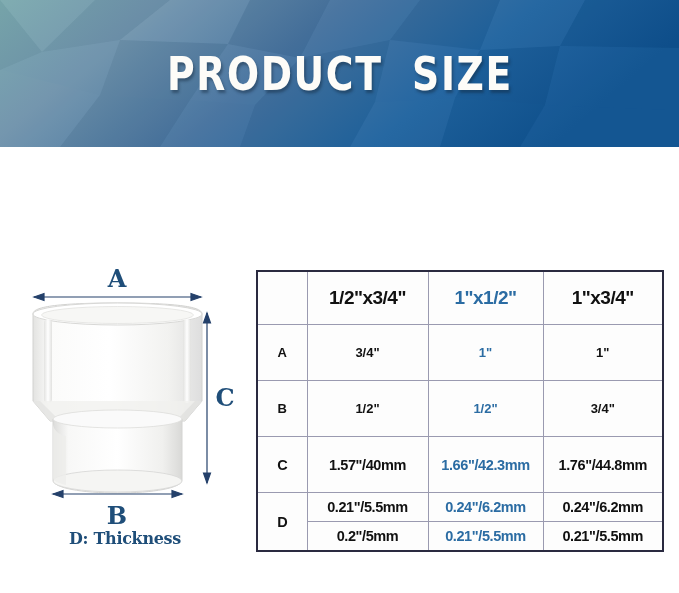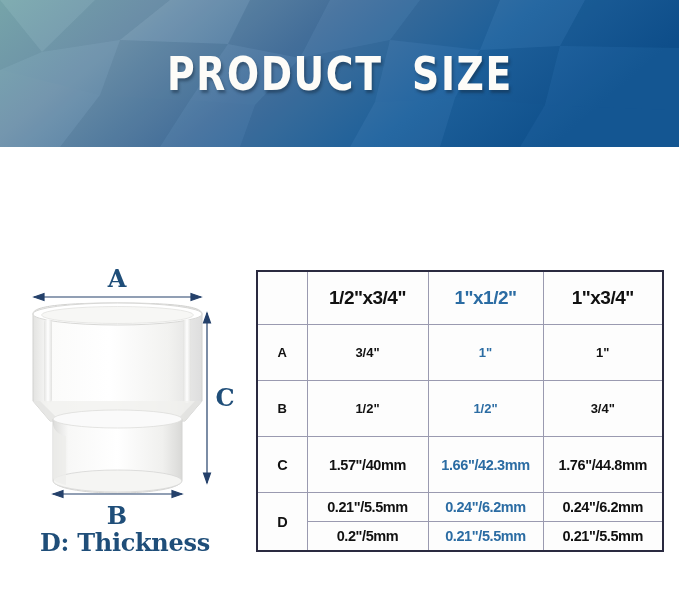--- a/index.html
+++ b/index.html
@@ -67,21 +67,21 @@
   }
   #caption {
     position: absolute;
     left: 0;
     top: 530px;
     width: 250px;
     text-align: center;
     color: #1f4e79;
     font-family: "DejaVu Serif", serif;
     font-weight: 700;
-    font-size: 24px;
+    font-size: 16px;
     line-height: 1.12;
     letter-spacing: -0.3px;
   }
   #caption div { white-space: pre; }
 
   
   #size-table {
     position: absolute;
     left: 256px;
     top: 270px;

